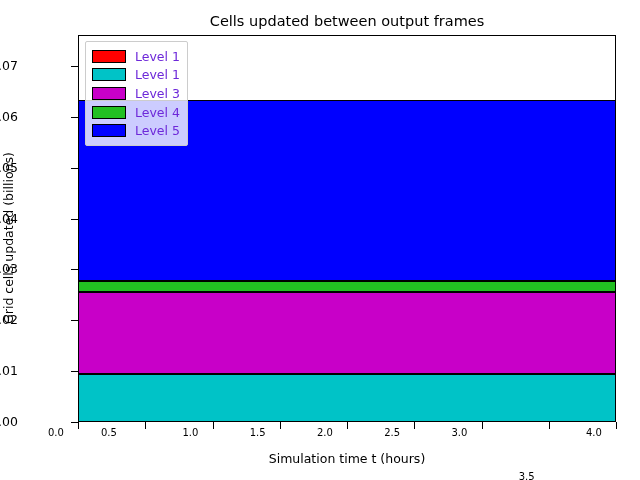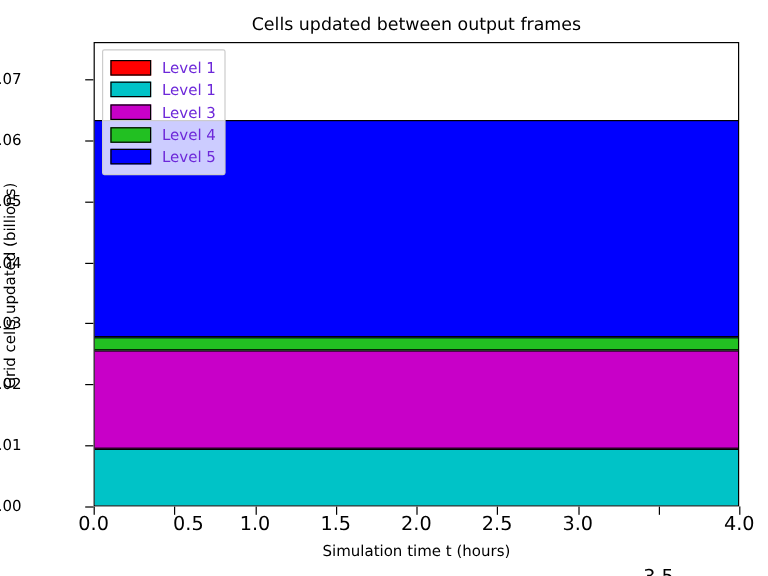--- a/index.html
+++ b/index.html
@@ -83,22 +83,21 @@
     text-align:center;
     font-size:12.5px;
     color:#000000;
     white-space:nowrap;
   }
   .xtick{
     position:absolute;
     top:427px;
     width:60px;
     margin-left:-30px;
-    text-align:center;
-    font-size:16px;
+    font-size:10px;
     color:#000000;
     white-space:nowrap;
   }
   .xtickmark{
     position:absolute;
     top:422px;
     width:0;height:7px;
     border-left:1.3px solid #000000;
   }
 
@@ -154,21 +153,21 @@
       <div class="ytick" style="top: 167.729px;">0.05</div>
       <div class="ytickmark" style="top: 167.729px;"></div>
       <div class="ytick" style="top: 116.875px;">0.06</div>
       <div class="ytickmark" style="top: 116.875px;"></div>
       <div class="ytick" style="top: 66.021px;">0.07</div>
       <div class="ytickmark" style="top: 66.021px;"></div>
     </div>
   <div id="xtick-layer">
       <div class="xtick" style="left: 78px;">0.0</div>
       <div class="xtickmark" style="left: 78px;"></div>
-      <div class="xtick" style="left: 157px;">0.5</div>
+      <div class="xtick" style="left: 131px;">0.5</div>
       <div class="xtickmark" style="left: 145.25px;"></div>
       <div class="xtick" style="left: 212.5px;">1.0</div>
       <div class="xtickmark" style="left: 212.5px;"></div>
       <div class="xtick" style="left: 279.75px;">1.5</div>
       <div class="xtickmark" style="left: 279.75px;"></div>
       <div class="xtick" style="left: 347px;">2.0</div>
       <div class="xtickmark" style="left: 347px;"></div>
       <div class="xtick" style="left: 414.25px;">2.5</div>
       <div class="xtickmark" style="left: 414.25px;"></div>
       <div class="xtick" style="left: 481.5px;">3.0</div>

